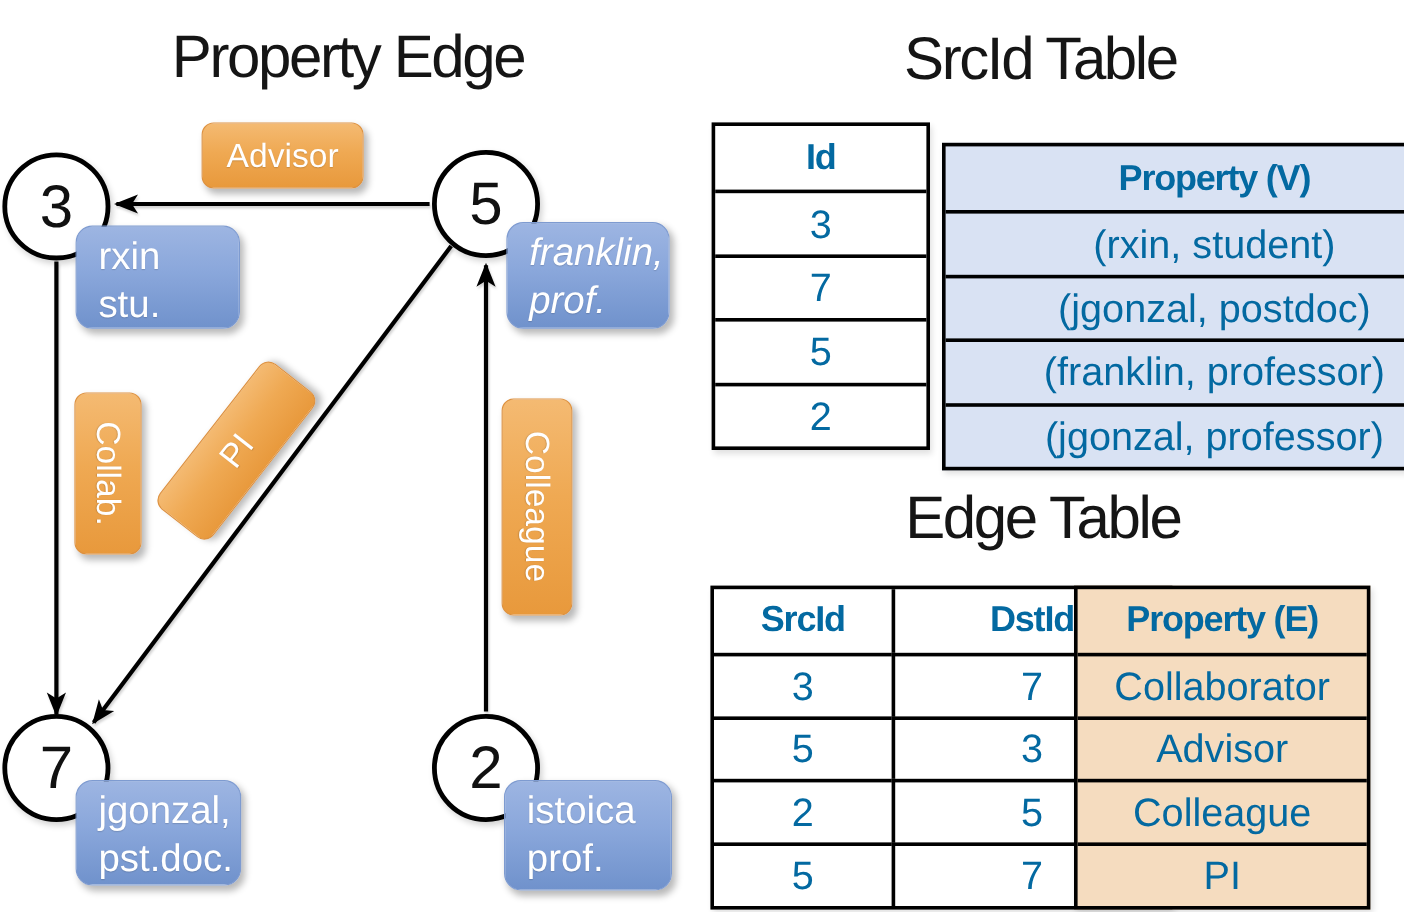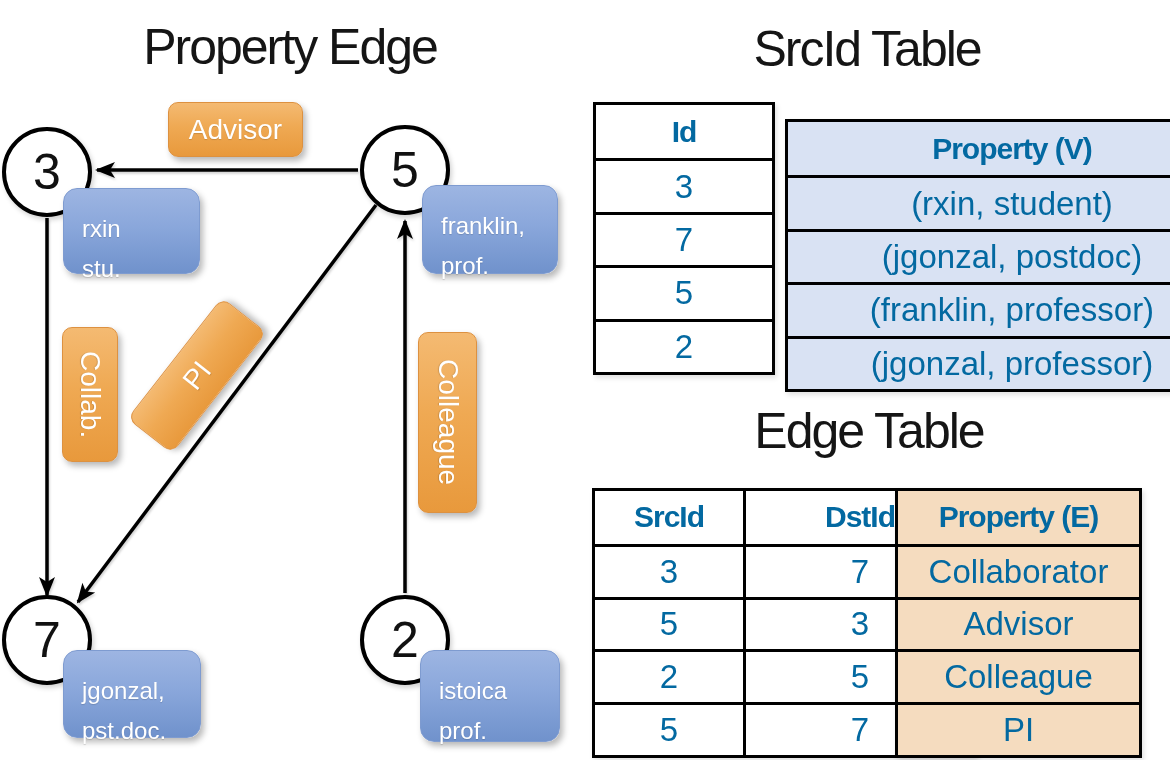--- a/index.html
+++ b/index.html
@@ -26,25 +26,25 @@
   }
   #node-3{left:2px;top:127px;}
   #node-5{left:360px;top:125px;}
   #node-7{left:2px;top:595px;}
   #node-2{left:360px;top:595px;}
 
   .vbox{
     position:absolute;z-index:3;border-radius:14px;box-sizing:border-box;
     background:linear-gradient(#9db5e2 0%,#8aa7db 45%,#7092cc 100%);
     border:1px solid #7e9bd0;box-shadow:3px 4px 6px rgba(0,0,0,0.28);
-    color:#fff;font-size:24px;line-height:40px;padding:20px 0 0 18px;
+    color:#fff;font-size:32px;line-height:40px;padding:4px 0 0 18px;
     text-shadow:0 1px 1px rgba(0,0,0,0.15);
   }
   #vbox-rxin{left:63px;top:188px;width:137px;height:86px;}
-  #vbox-franklin{left:422px;top:185px;width:136px;height:89px;}
+  #vbox-franklin{left:422px;top:185px;width:136px;height:89px;font-style:italic;}
   #vbox-jgonzal{left:63px;top:650px;width:138px;height:88px;}
   #vbox-istoica{left:420px;top:650px;width:140px;height:92px;}
 
   .ebox{
     position:absolute;z-index:3;border-radius:10px;box-sizing:border-box;
     background:linear-gradient(#f4ba72 0%,#efa953 45%,#e8993c 100%);
     border:1px solid #dd9140;box-shadow:3px 4px 6px rgba(0,0,0,0.28);
     color:#fff;font-size:28px;display:flex;align-items:center;justify-content:center;
     text-shadow:0 1px 1px rgba(0,0,0,0.15);
   }

